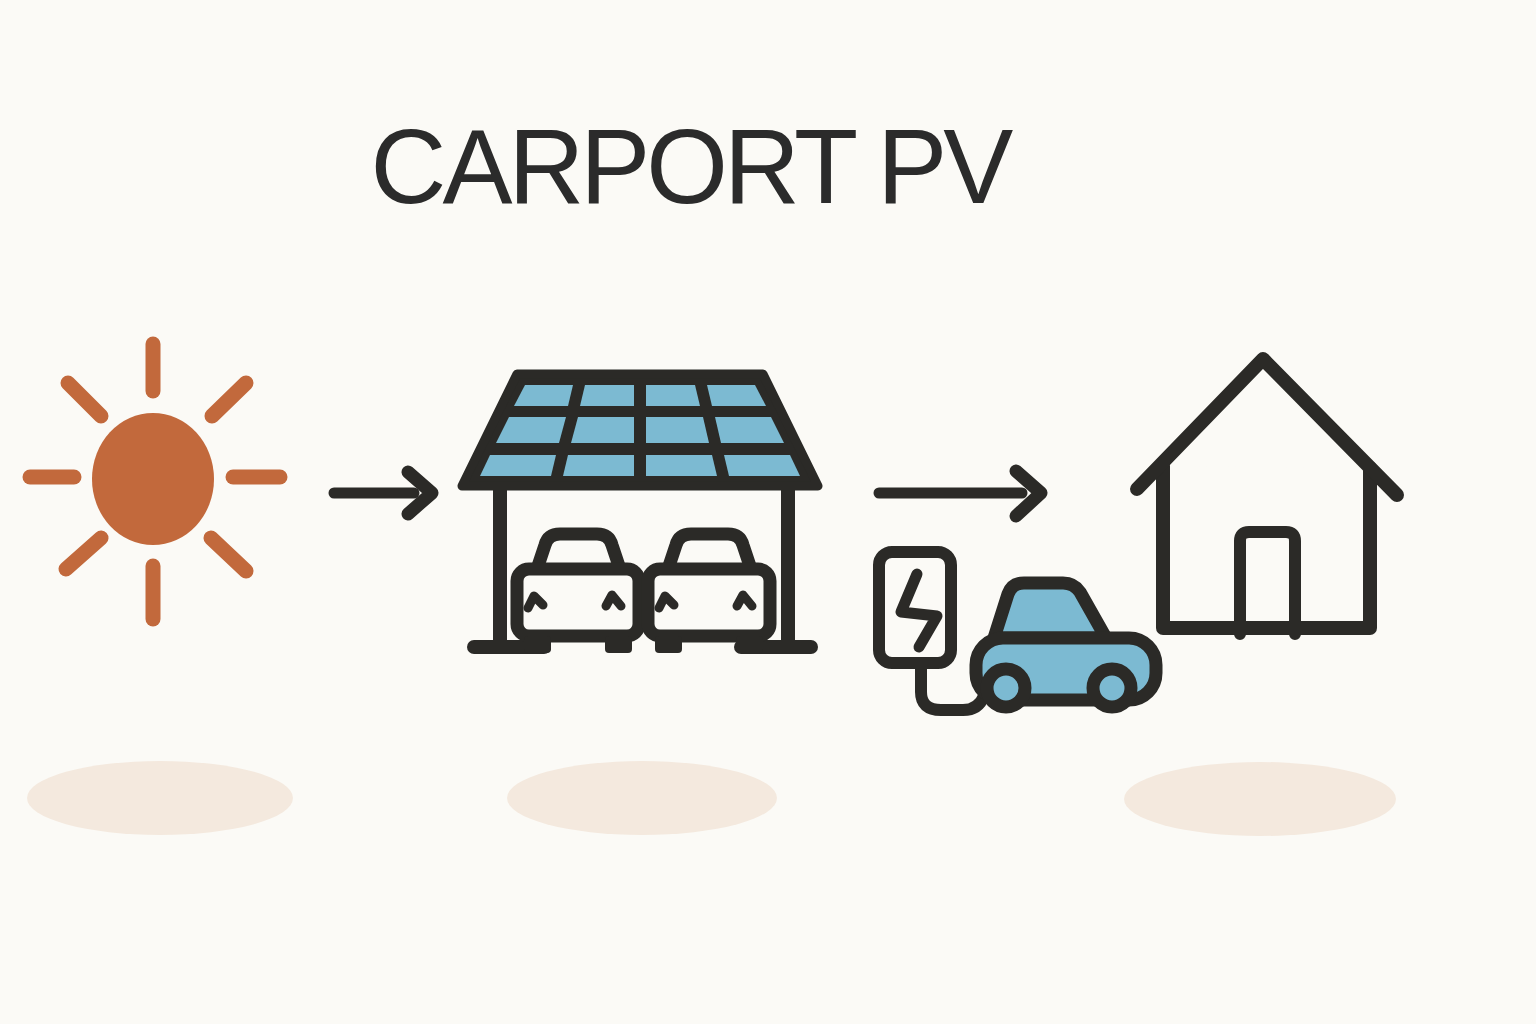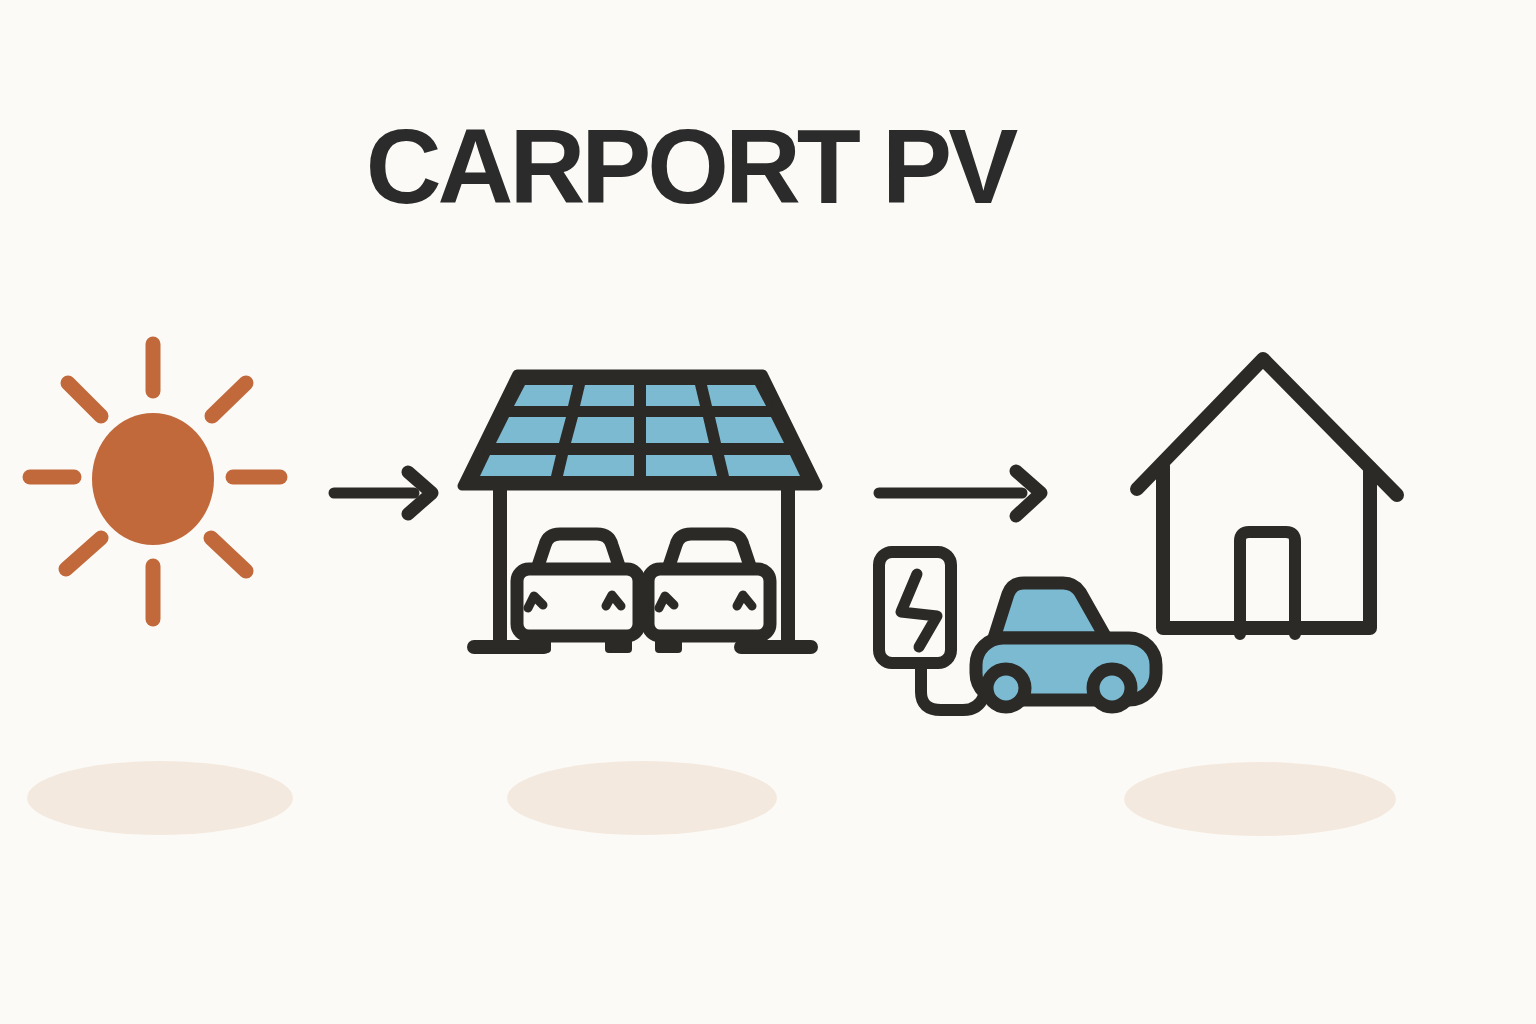--- a/index.html
+++ b/index.html
@@ -8,21 +8,21 @@
     width:1536px;height:1024px;
     background:#FBFAF6;
     overflow:hidden;
     font-family:"Liberation Sans", sans-serif;
   }
   .title{
     position:absolute;
     left:0;top:114px;width:1380px;
     text-align:center;
     font-size:105px;
-    font-weight:bold;
+    font-weight:normal;
     letter-spacing:-4px;
     line-height:105px;
     color:#2B2B2B;
     white-space:nowrap;
   }
   .shadow{
     position:absolute;
     background:#F4E9DE;
     border-radius:50%;
   }

